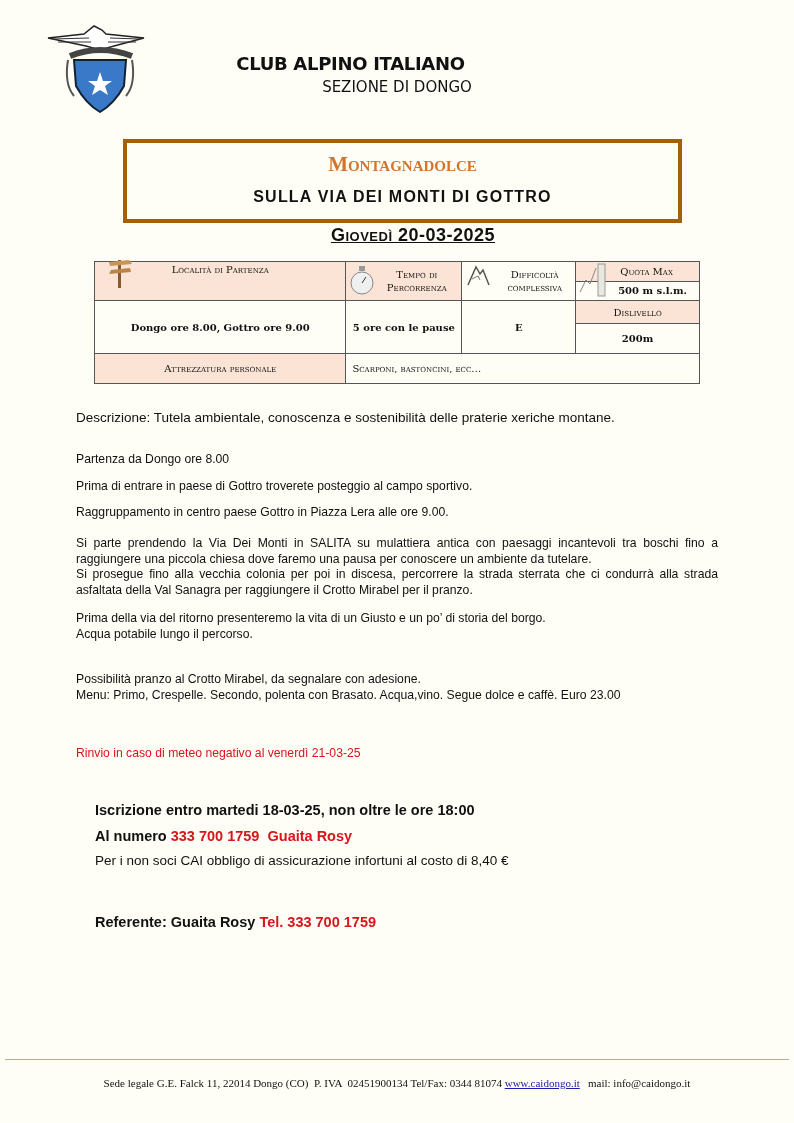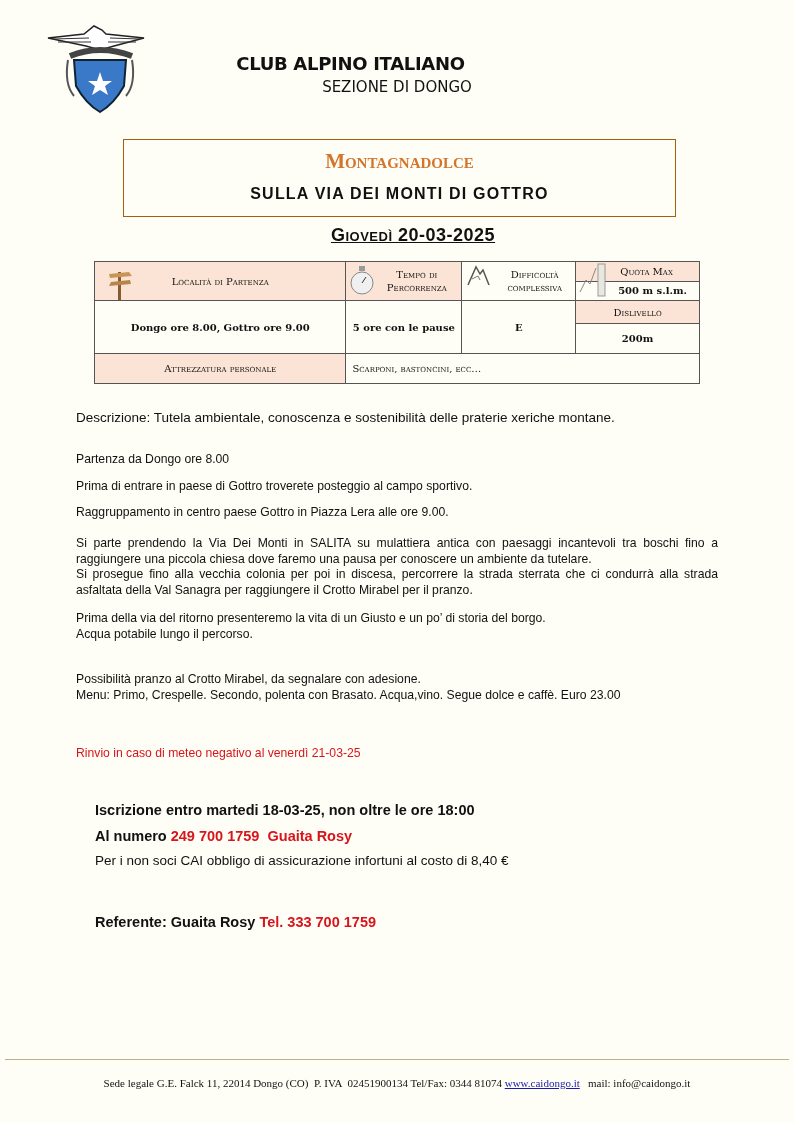--- a/index.html
+++ b/index.html
@@ -1,30 +1,30 @@
 <!DOCTYPE html>
 <html><head>
 <meta charset="utf-8">
 <style>
   html, body { margin:0; padding:0; }
   body { width:794px; height:1123px; background:#fefef6; position:relative; overflow:hidden; font-family:"Liberation Sans", sans-serif; color:#111; }
   .abs { position:absolute; }
   .logo { left:44px; top:24px; width:112px; height:100px; }
   .h1 { left:0; width:701px; top:53px; text-align:center; font-family:"DejaVu Sans", sans-serif; font-weight:bold; font-size:18px; letter-spacing:-0.3px; }
   .h2 { left:0; width:794px; top:78px; text-align:center; font-family:"DejaVu Sans", sans-serif; font-size:15px; }
-  .titlebox { left:123px; top:139px; width:551px; height:76px; border:1px solid #a16207; }
+  .titlebox { left:123px; top:139px; width:551px; height:76px; border:4px solid #a16207; }
   .t-main { position:absolute; left:0; right:0; top:9px; text-align:center; font-family:"Liberation Serif", serif; font-weight:bold; color:#d4742a; font-size:21px; font-variant:small-caps; }
   .t-sub { position:absolute; left:0; right:0; top:45px; text-align:center; font-weight:bold; font-size:16px; letter-spacing:1.2px; }
   .date { left:0; width:794px; top:225px; text-align:center; font-weight:bold; font-size:18px; font-variant:small-caps;padding-left:16px; }
   .date span { text-decoration:underline; letter-spacing:0.5px; }
   table.info { position:absolute; left:94px; top:261px; width:606px; border-collapse:collapse; font-family:"DejaVu Serif", serif; font-size:10px; }
   table.info td { border:1px solid #555; text-align:center; vertical-align:middle; padding:0; }
   .pk { background:#fbe4d5; }
   .sc { font-variant:small-caps; }
-  .hdr { position:relative;margin-top:12px; }
+  .hdr { position:relative; }
   .body { left:76px; width:642px; font-size:12.2px; line-height:15.5px; }
   .red { color:#d8141c; }
   .reg { left:95px; font-size:14.5px; font-weight:bold; }
   .footline { left:5px; width:784px; top:1059px; border-top:1px solid #b8b08a; }
   .footer { left:0; width:794px; top:1077px; text-align:center; font-family:"Liberation Serif", serif; font-size:11px; }
   .footer a { color:#1a1aa8; text-decoration:underline; }
 </style>
 </head>
 <body>
 
@@ -125,21 +125,21 @@
   <div>Acqua potabile lungo il percorso.</div>
 </div>
 <div class="abs body" style="top:672px">
   <div>Possibilità pranzo al Crotto Mirabel, da segnalare con adesione.</div>
   <div>Menu: Primo, Crespelle. Secondo, polenta con Brasato. Acqua,vino. Segue dolce e caffè. Euro 23.00</div>
 </div>
 <div class="abs body red" style="top:746px">Rinvio in caso di meteo negativo al venerdì 21-03-25</div>
 
 <div class="abs reg" style="top:802px">Iscrizione entro martedi 18-03-25, non oltre le ore 18:00</div>
 <div class="abs reg" style="top:828px">
-  <span>Al numero </span><span class="red" style="white-space:pre">249 700 1759  Guaita Rosy</span>
+  <span>Al numero </span><span class="red" style="white-space:pre">333 700 1759  Guaita Rosy</span>
 </div>
 <div class="abs reg" style="top:853px;font-weight:normal;font-size:13.5px">Per i non soci CAI obbligo di assicurazione infortuni al costo di 8,40 €</div>
 <div class="abs reg" style="top:914px">
   <span>Referente: Guaita Rosy </span><span class="red">Tel. 333 700 1759</span>
 </div>
 
 <div class="abs footline"></div>
 <div class="abs footer">
   <span style="white-space:pre">Sede legale G.E. Falck 11, 22014 Dongo (CO)  P. IVA  02451900134 Tel/Fax: 0344 81074 </span><a>www.caidongo.it</a><span style="white-space:pre">   mail: info@caidongo.it</span>
 </div>

